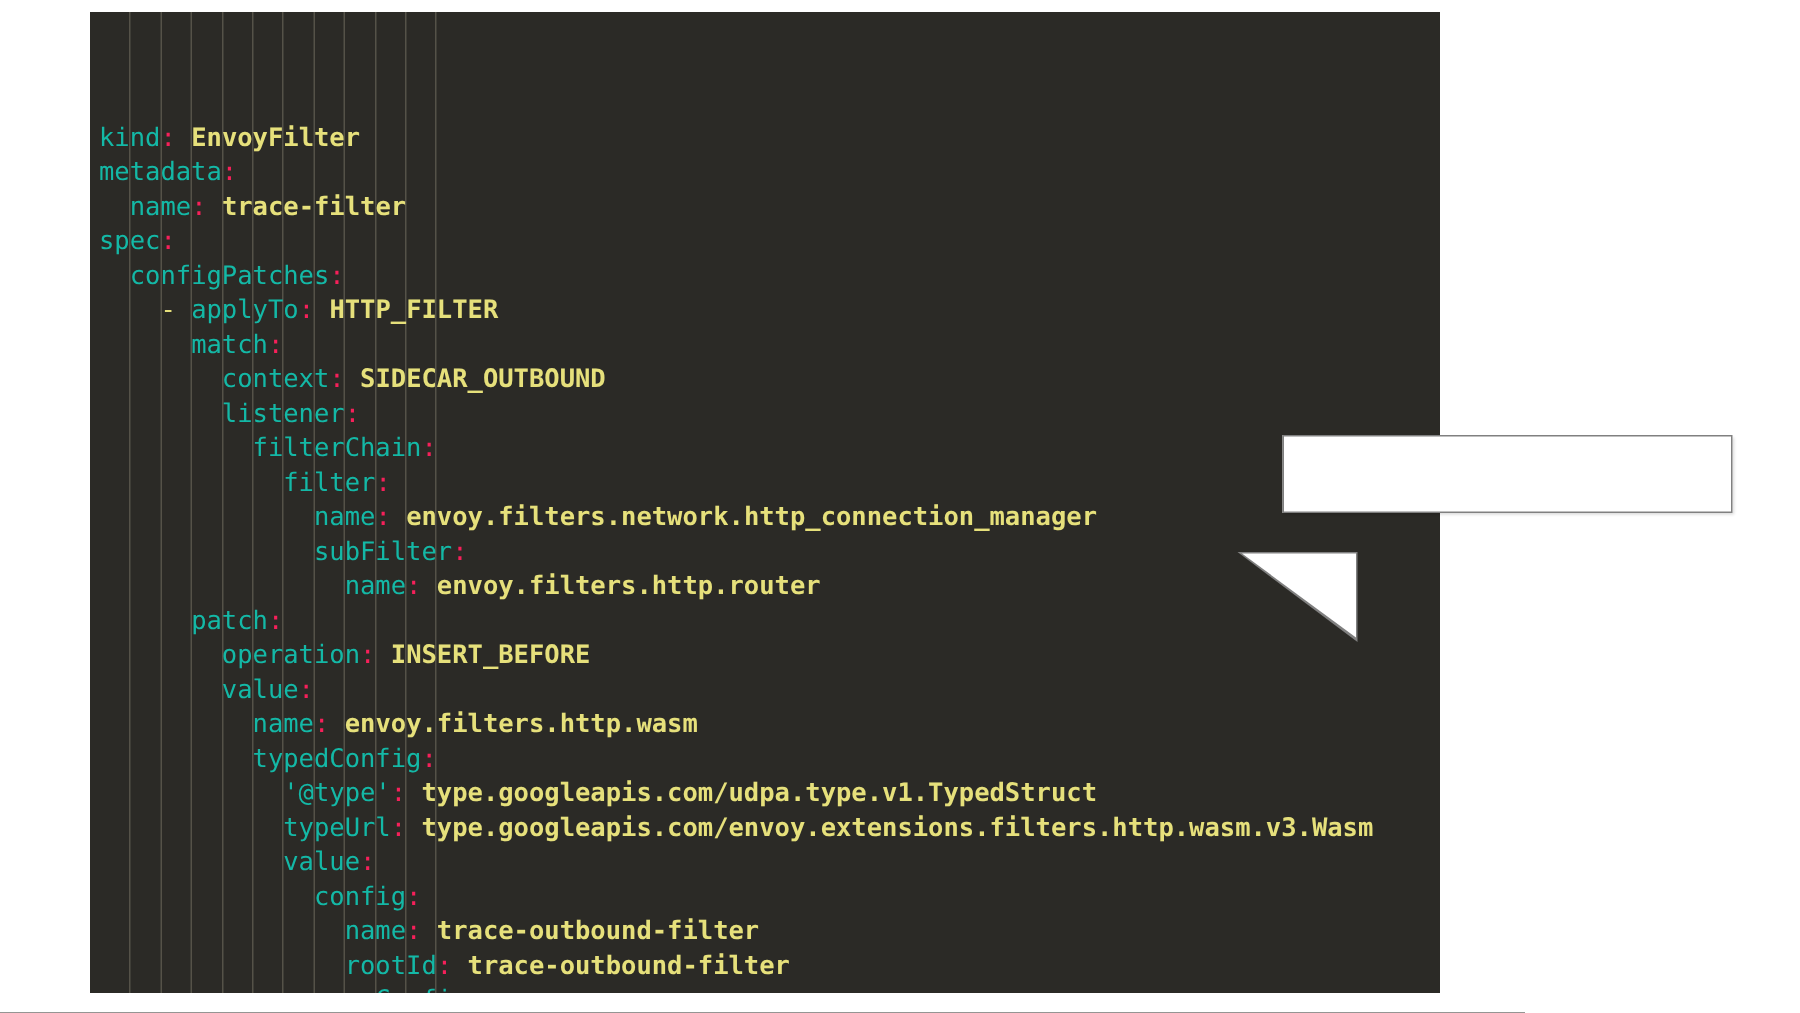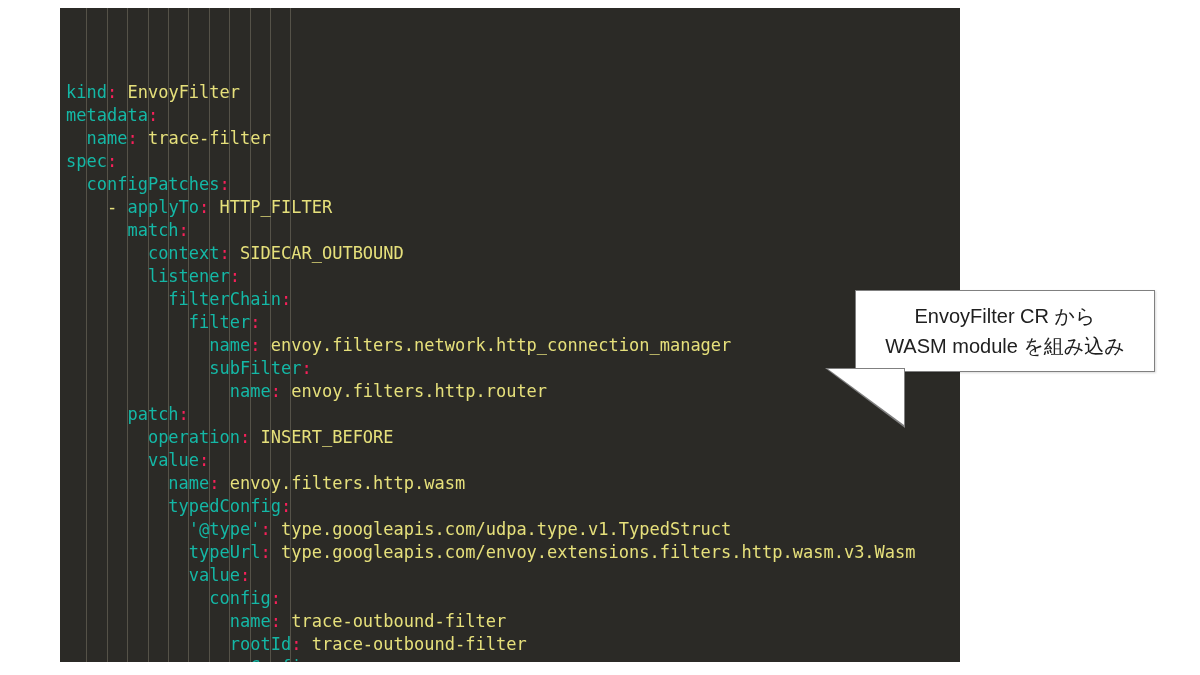--- a/index.html
+++ b/index.html
@@ -38,21 +38,21 @@
     pointer-events: none;
   }
   .guide {
     position: absolute;
     top: 0;
     bottom: 0;
     width: 1px;
     background: #555248;
   }
   .k { color: #14b8a6; }
-  .v { color: #e6e07b; }
+  .v { color: #e6e07b; font-weight: bold; }
   .sep { color: #f7205a; }
   .dash { color: #e6e07b; }
 
   .callout {
     position: absolute;
     left: 855px;
     top: 290px;
     width: 300px;
   }
   .callout-box {
@@ -94,17 +94,16 @@
 </head>
 <body>
 
 <div class="code-block">
   <div class="indent-guides" id="guides"><div class="guide" style="left: 20.4px;"></div><div class="guide" style="left: 40.8px;"></div><div class="guide" style="left: 61.2px;"></div><div class="guide" style="left: 81.6px;"></div><div class="guide" style="left: 102px;"></div><div class="guide" style="left: 122.4px;"></div><div class="guide" style="left: 142.8px;"></div><div class="guide" style="left: 163.2px;"></div><div class="guide" style="left: 183.6px;"></div><div class="guide" style="left: 204px;"></div><div class="guide" style="left: 224.4px;"></div></div>
   <div id="code-lines"><span class="line"><span class="k">kind</span><span class="sep">:</span> <span class="v">EnvoyFilter</span></span><span class="line"><span class="k">metadata</span><span class="sep">:</span></span><span class="line">  <span class="k">name</span><span class="sep">:</span> <span class="v">trace-filter</span></span><span class="line"><span class="k">spec</span><span class="sep">:</span></span><span class="line">  <span class="k">configPatches</span><span class="sep">:</span></span><span class="line">    <span class="dash">- </span><span class="k">applyTo</span><span class="sep">:</span> <span class="v">HTTP_FILTER</span></span><span class="line">      <span class="k">match</span><span class="sep">:</span></span><span class="line">        <span class="k">context</span><span class="sep">:</span> <span class="v">SIDECAR_OUTBOUND</span></span><span class="line">        <span class="k">listener</span><span class="sep">:</span></span><span class="line">          <span class="k">filterChain</span><span class="sep">:</span></span><span class="line">            <span class="k">filter</span><span class="sep">:</span></span><span class="line">              <span class="k">name</span><span class="sep">:</span> <span class="v">envoy.filters.network.http_connection_manager</span></span><span class="line">              <span class="k">subFilter</span><span class="sep">:</span></span><span class="line">                <span class="k">name</span><span class="sep">:</span> <span class="v">envoy.filters.http.router</span></span><span class="line">      <span class="k">patch</span><span class="sep">:</span></span><span class="line">        <span class="k">operation</span><span class="sep">:</span> <span class="v">INSERT_BEFORE</span></span><span class="line">        <span class="k">value</span><span class="sep">:</span></span><span class="line">          <span class="k">name</span><span class="sep">:</span> <span class="v">envoy.filters.http.wasm</span></span><span class="line">          <span class="k">typedConfig</span><span class="sep">:</span></span><span class="line">            <span class="k">'@type'</span><span class="sep">:</span> <span class="v">type.googleapis.com/udpa.type.v1.TypedStruct</span></span><span class="line">            <span class="k">typeUrl</span><span class="sep">:</span> <span class="v">type.googleapis.com/envoy.extensions.filters.http.wasm.v3.Wasm</span></span><span class="line">            <span class="k">value</span><span class="sep">:</span></span><span class="line">              <span class="k">config</span><span class="sep">:</span></span><span class="line">                <span class="k">name</span><span class="sep">:</span> <span class="v">trace-outbound-filter</span></span><span class="line">                <span class="k">rootId</span><span class="sep">:</span> <span class="v">trace-outbound-filter</span></span><span class="line">                <span class="k">vmConfig</span><span class="sep">:</span></span></div>
 </div>
 
 <div class="callout">
   <div class="callout-box">
-    <span>EnvoyFilter CR から</span><br>
-    <span>WASM module を組み込み</span>
+    <br>
   </div>
   <div class="callout-tail"></div>
 </div>
 
 </body></html>

